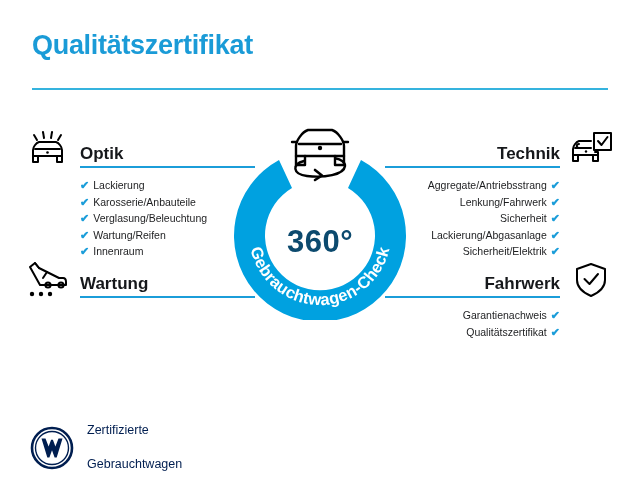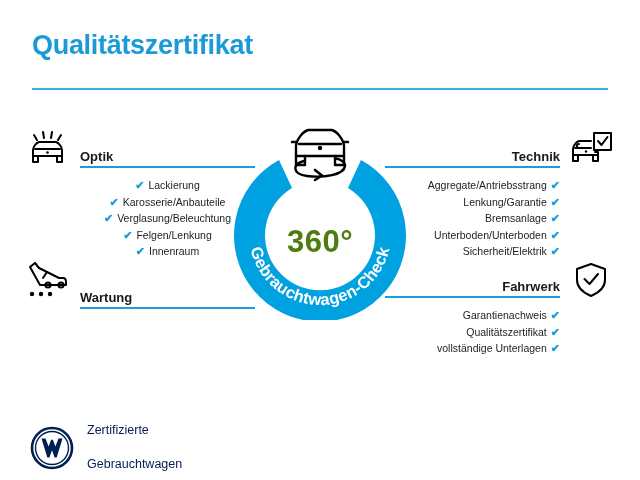--- a/index.html
+++ b/index.html
@@ -45,21 +45,21 @@
   .section {
     position: absolute;
   }
   .sec-head {
     position: relative;
     height: 26px;
   }
   .sec-title {
     position: absolute;
     bottom: 4px;
-    font-size: 13px;
+    font-size: 17px;
     font-weight: bold;
     color: #16181b;
     white-space: nowrap;
   }
   .sec-rule {
     position: absolute;
     left: 0;
     right: 0;
     bottom: 0;
     height: 2px;
@@ -78,31 +78,31 @@
     white-space: nowrap;
   }
   .chk {
     color: #1b9dd9;
     font-size: 11px;
     font-weight: bold;
   }
 
   
   .left .sec-title { left: 0; }
-  .left .sec-list li { text-align: center; }
+  .left .sec-list li { text-align: left; }
   .left .chk { margin-right: 4px; }
 
   
   .right .sec-title { right: 0; margin-left: 12px; }
   .right .sec-list li { text-align: right; }
   .right .chk { margin-left: 4px; }
 
   
   #sec-optik     { left: 80px;  top: 142px; width: 175px; }
-  #sec-wartung   { left: 80px;  top: 283px; width: 175px; }
+  #sec-wartung   { left: 80px;  top: 272px; width: 175px; }
   #sec-technik   { left: 385px; top: 142px; width: 175px; }
   #sec-garantie  { left: 385px; top: 272px; width: 175px; }
 
   
   .sec-icon {
     position: absolute;
     color: #000000;
   }
   #icon-optik    { left: 26px;  top: 130px; }
   #icon-wartung  { left: 26px;  top: 261px; }
@@ -120,21 +120,21 @@
   #badge-ring { position: absolute; left: 0; top: 28px; }
   #badge-car  { position: absolute; left: 60px; top: 0px; }
   #badge-deg {
     position: absolute;
     left: 0;
     top: 104px;
     width: 196px;
     text-align: center;
     font-size: 31px;
     font-weight: bold;
-    color: #4d7c0f;
+    color: #0c4a6e;
     letter-spacing: 0.5px;
   }
   #badge-curve { position: absolute; left: 0; top: 28px; }
 
   
   #vw-block {
     position: absolute;
     left: 30px;
     top: 405px;
     display: flex;
@@ -174,21 +174,21 @@
   </div>
   <div class="section left" id="sec-optik">
     <div class="sec-head">
       <div class="sec-title">Optik</div>
       <div class="sec-rule"></div>
     </div>
     <ul class="sec-list">
       <li><span class="chk">✔</span><span>Lackierung</span></li>
       <li><span class="chk">✔</span><span>Karosserie/Anbauteile</span></li>
       <li><span class="chk">✔</span><span>Verglasung/Beleuchtung</span></li>
-      <li><span class="chk">✔</span><span>Felgen/Lenkung</span></li>
+      <li><span class="chk">✔</span><span>Wartung/Reifen</span></li>
       <li><span class="chk">✔</span><span>Innenraum</span></li>
     </ul>
   </div>
 
   <div class="sec-icon" id="icon-technik">
     <svg width="46" height="40" viewBox="0 0 46 40">
       <g fill="none" stroke="#000000" stroke-width="2" stroke-linecap="round" stroke-linejoin="round">
         <rect x="27" y="3" width="17" height="17"></rect>
         <polyline points="31,11 34.5,15 40.5,7"></polyline>
         <path d="M6 25 L6 19 C6 16 9 12 12 11 L24 11"></path>
@@ -202,23 +202,23 @@
       </g>
     </svg>
   </div>
   <div class="section right" id="sec-technik">
     <div class="sec-head">
       <div class="sec-title">Technik</div>
       <div class="sec-rule"></div>
     </div>
     <ul class="sec-list">
       <li><span>Aggregate/Antriebsstrang</span><span class="chk">✔</span></li>
-      <li><span>Lenkung/Garantie</span><span class="chk">✔</span></li>
-      <li><span>Bremsanlage</span><span class="chk">✔</span></li>
-      <li><span>Unterboden/Unterboden</span><span class="chk">✔</span></li>
+      <li><span>Lenkung/Fahrwerk</span><span class="chk">✔</span></li>
+      <li><span>Sicherheit</span><span class="chk">✔</span></li>
+      <li><span>Lackierung/Abgasanlage</span><span class="chk">✔</span></li>
       <li><span>Sicherheit/Elektrik</span><span class="chk">✔</span></li>
     </ul>
   </div>
 
   <div class="sec-icon" id="icon-wartung">
     <svg width="44" height="40" viewBox="0 0 44 40">
       <g fill="none" stroke="#000000" stroke-width="2" stroke-linecap="round" stroke-linejoin="round">
         <path d="M4 6 L9 2 L13 7 L33 17 L37 17 C39 17 40 19 40 21 L40 24 L14 24 Z"></path>
         <line x1="9" y1="2" x2="13" y2="7"></line>
         <line x1="21" y1="11" x2="17" y2="17"></line>
@@ -246,21 +246,20 @@
     </svg>
   </div>
   <div class="section right" id="sec-garantie">
     <div class="sec-head">
       <div class="sec-title">Fahrwerk</div>
       <div class="sec-rule"></div>
     </div>
     <ul class="sec-list">
       <li><span>Garantienachweis</span><span class="chk">✔</span></li>
       <li><span>Qualitätszertifikat</span><span class="chk">✔</span></li>
-      <li><span>vollständige Unterlagen</span><span class="chk">✔</span></li>
     </ul>
   </div>
 
   <div id="badge">
 
     <svg id="badge-ring" width="196" height="172" viewBox="0 0 196 172">
       <path d="M 57 12
                A 86 86 0 1 0 139 12
                L 126 40
                A 55 55 0 1 1 70 40

